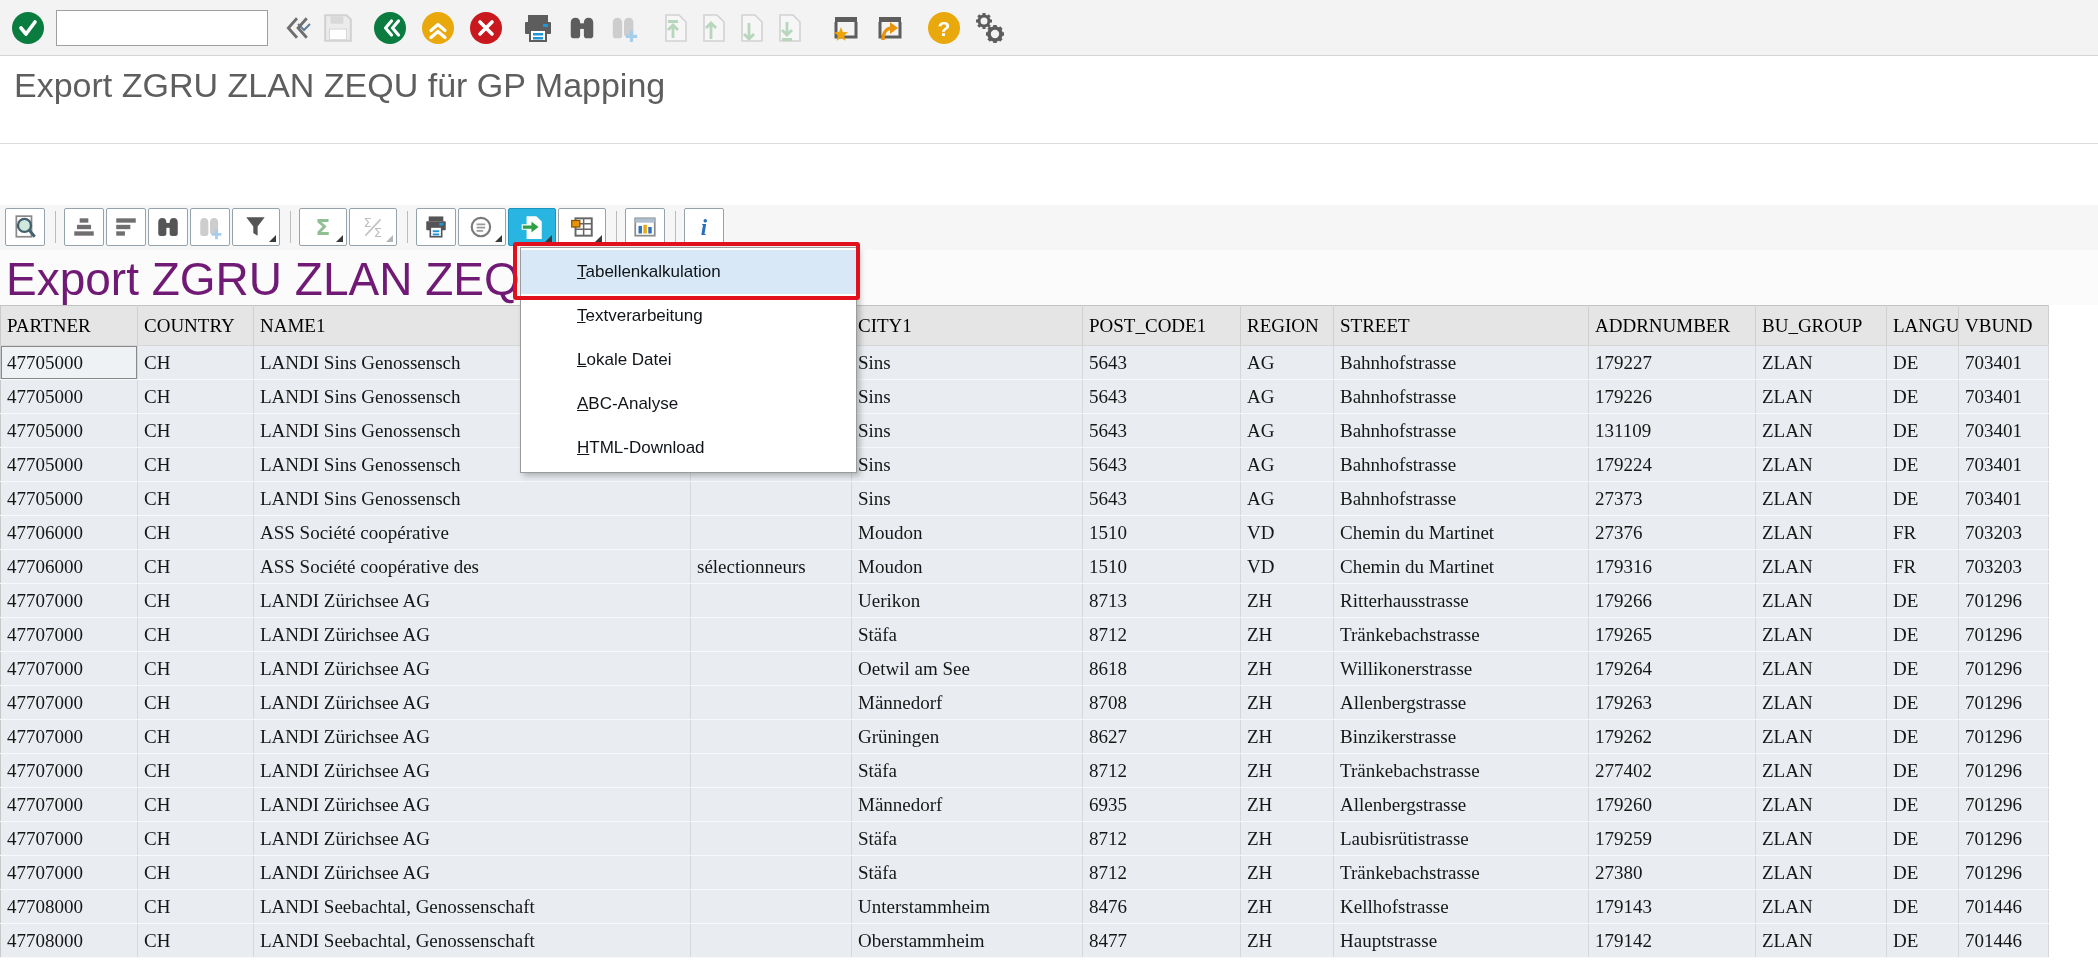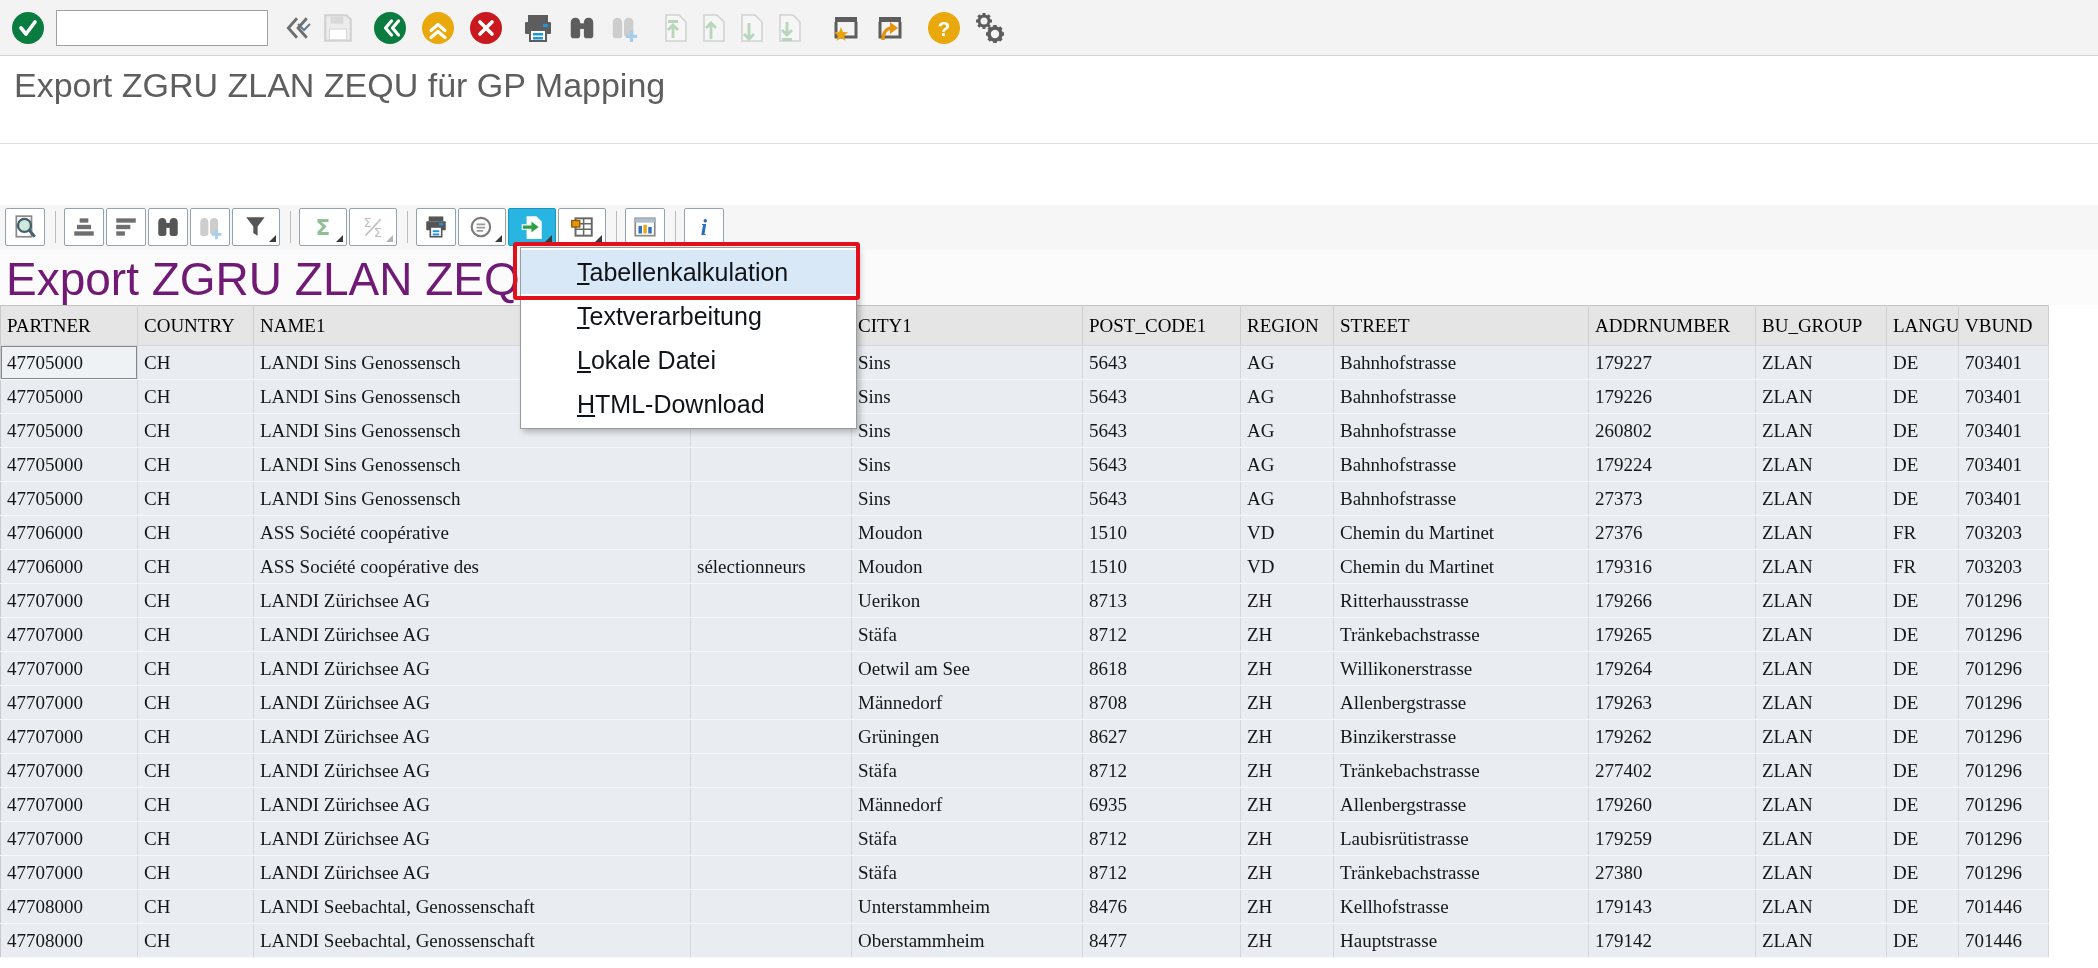--- a/index.html
+++ b/index.html
@@ -35,21 +35,21 @@
   table.grid{position:absolute;top:305px;left:0;width:2048px;border-collapse:collapse;table-layout:fixed;
              border-left:1px solid #c9c9c9;font-family:Liberation Serif, serif;}
   table.grid td{font-size:19px;padding:0 4px 0 6px;white-space:nowrap;overflow:hidden;box-sizing:border-box;}
   thead td{height:40px;background:#e5e5e5;border-top:1px solid #c2c2c2;border-right:1px solid #cfcfcf;
            border-bottom:1px solid #d6d6d6;color:#000;}
   tbody td{height:34px;background:#e9edf1;border-right:1px solid #d4d8db;border-bottom:1px solid #f6f8f9;}
   tbody td.cursor{box-shadow:inset 0 0 0 1px #898989;background:#eef2f5;}
   
   .export-menu{position:absolute;left:520px;top:247px;width:337px;background:#fff;border:1px solid #9b9b9b;
                box-shadow:3px 3px 6px rgba(0,0,0,.25);padding:2px 0;z-index:40;box-sizing:border-box;}
-  .menu-item{height:44px;line-height:44px;padding-left:56px;font-size:25px;color:#101418;white-space:nowrap;}
+  .menu-item{height:44px;line-height:44px;padding-left:56px;font-size:17px;color:#101418;white-space:nowrap;}
   .menu-item.hl{background:#d8e8f6;}
   .menu-item u{text-decoration:underline;}
   
   .annotation{position:absolute;left:513px;top:242px;width:347px;height:58px;border:4px solid #e2101c;
               border-radius:3px;z-index:50;box-sizing:border-box;pointer-events:none;}
 </style>
 </head>
 <body>
 
 <div class="top-toolbar">
@@ -354,21 +354,21 @@
       </tr>
       <tr>
         <td>47705000</td>
         <td>CH</td>
         <td>LANDI Sins Genossensch</td>
         <td></td>
         <td>Sins</td>
         <td>5643</td>
         <td>AG</td>
         <td>Bahnhofstrasse</td>
-        <td>260802</td>
+        <td>131109</td>
         <td>ZLAN</td>
         <td>DE</td>
         <td>703401</td>
       </tr>
       <tr>
         <td>47705000</td>
         <td>CH</td>
         <td>LANDI Sins Genossensch</td>
         <td></td>
         <td>Sins</td>
@@ -576,16 +576,17 @@
         <td>DE</td>
         <td>701446</td>
       </tr>
     </tbody>
 </table>
 
 <div class="export-menu" id="export-menu">
     <div class="menu-item hl"><u>T</u>abellenkalkulation</div>
     <div class="menu-item"><u>T</u>extverarbeitung</div>
     <div class="menu-item"><u>L</u>okale Datei</div>
+    <div class="menu-item"><u>A</u>BC-Analyse</div>
     <div class="menu-item"><u>H</u>TML-Download</div>
   </div>
 
 <div class="annotation"></div>
 
 </body></html>

